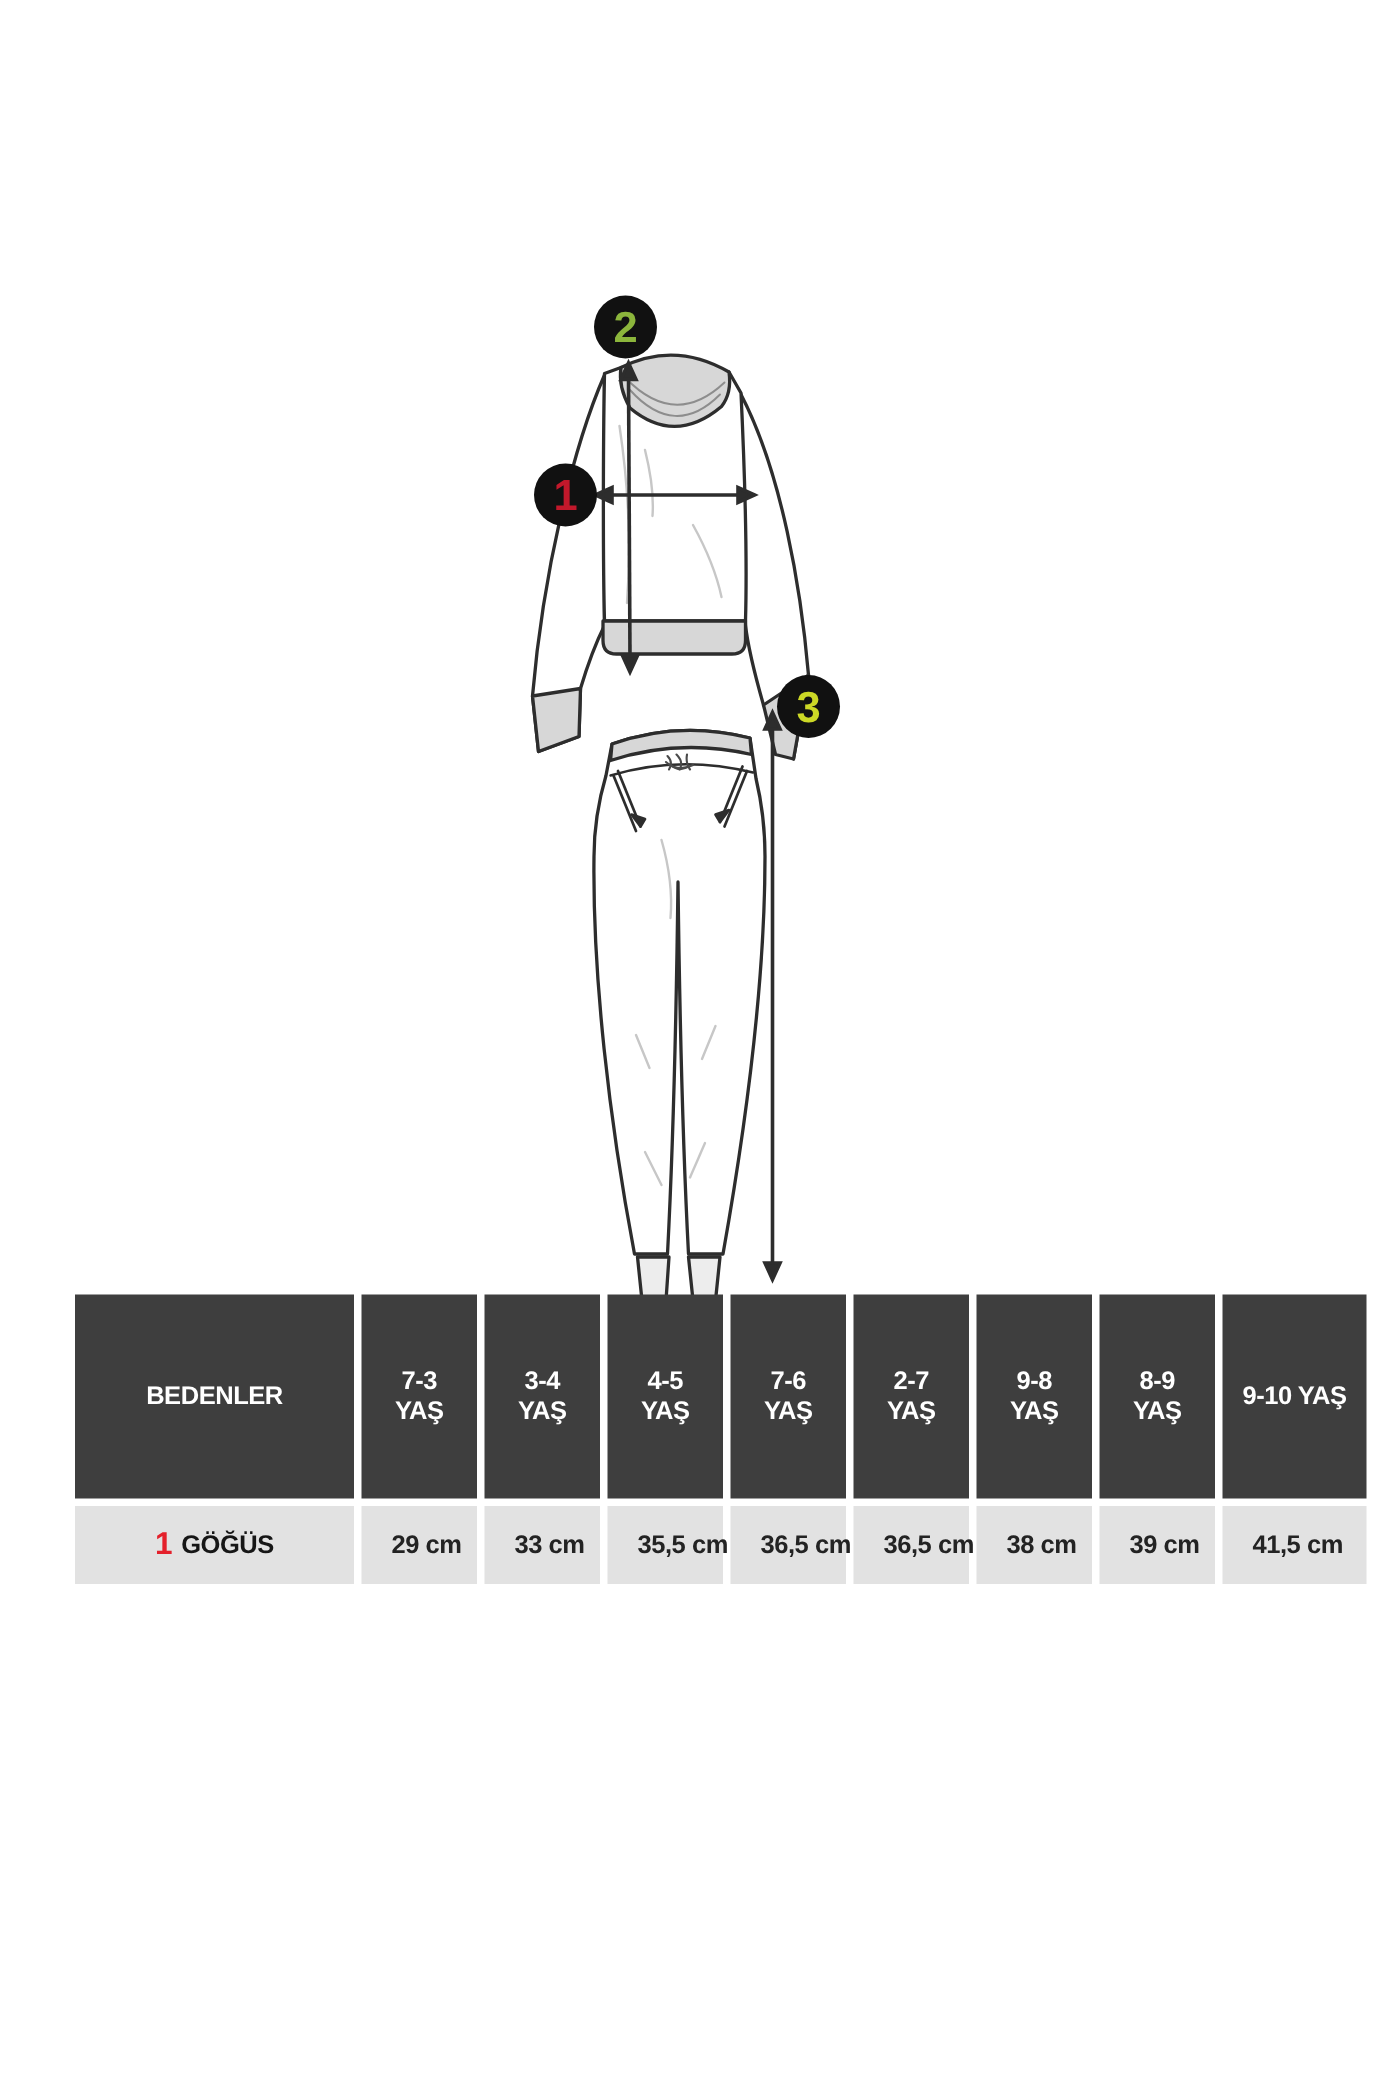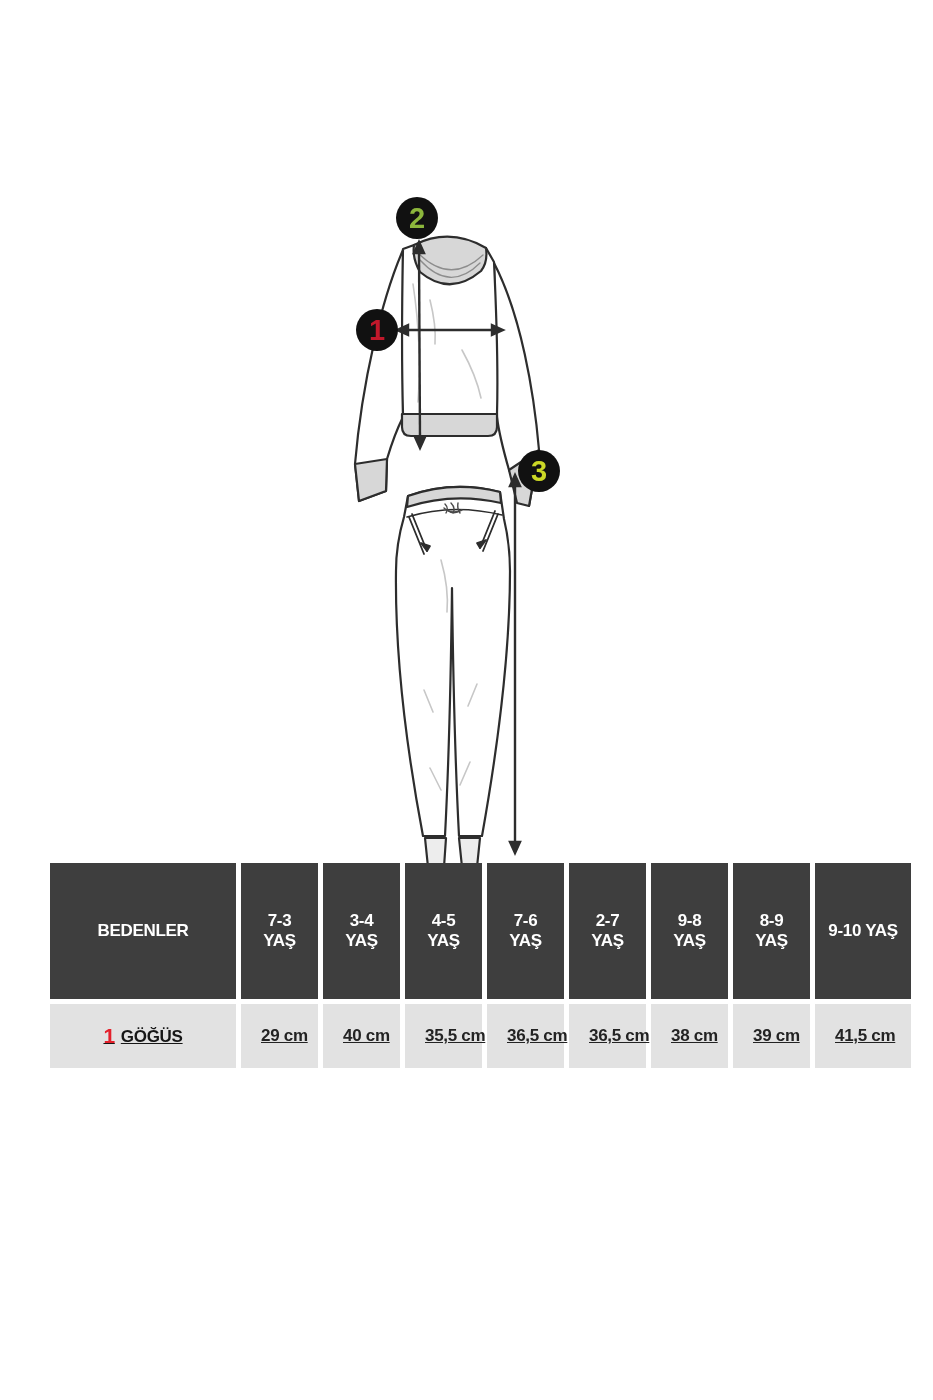--- a/index.html
+++ b/index.html
@@ -13,23 +13,23 @@
   table.size-table{
     position:absolute;left:45px;top:858px;width:843px;
     border-collapse:separate;border-spacing:5px;table-layout:fixed;
   }
   .size-table th{
     background:#3e3e3e;color:#ffffff;height:112px;
     font-size:17px;font-weight:bold;text-align:center;vertical-align:middle;
     letter-spacing:-0.3px;padding:12px;
   }
   .size-table td{
-    height:64px;text-align:center;vertical-align:middle;
+    height:52px;text-align:center;vertical-align:middle;
     font-size:17px;font-weight:bold;color:#232323;
-    letter-spacing:-0.3px;padding:0 20px;white-space:nowrap;text-decoration:underline;
+    letter-spacing:-0.3px;padding:0 20px;white-space:nowrap;
   }
   .rowA td{background:#e2e2e2;}
   .rowB td{background:#f4f4f4;}
   td.lbl{font-size:17px;color:#161616;}
   td.lbl .num{font-size:21px;margin-right:6px;vertical-align:-1px;}
   .n1{color:#e4202b;}
   .n2{color:#22a357;}
   .n3{color:#f2b51d;}
   col.c-label{width:186px;}
   col.c-size{width:77px;}
@@ -162,21 +162,21 @@
         <th>2-7 YAŞ</th>
         <th>9-8 YAŞ</th>
         <th>8-9 YAŞ</th>
         <th>9-10 YAŞ</th>
       </tr>
     </thead>
     <tbody>
       <tr class="rowA">
         <td class="lbl"><span class="num n1">1</span><span>GÖĞÜS</span></td>
         <td>29 cm</td>
-        <td>40 cm</td>
+        <td>33 cm</td>
         <td>35,5 cm</td>
         <td>36,5 cm</td>
         <td>36,5 cm</td>
         <td>38 cm</td>
         <td>39 cm</td>
         <td>41,5 cm</td>
       </tr>
     </tbody>
   </table>
 </div>

